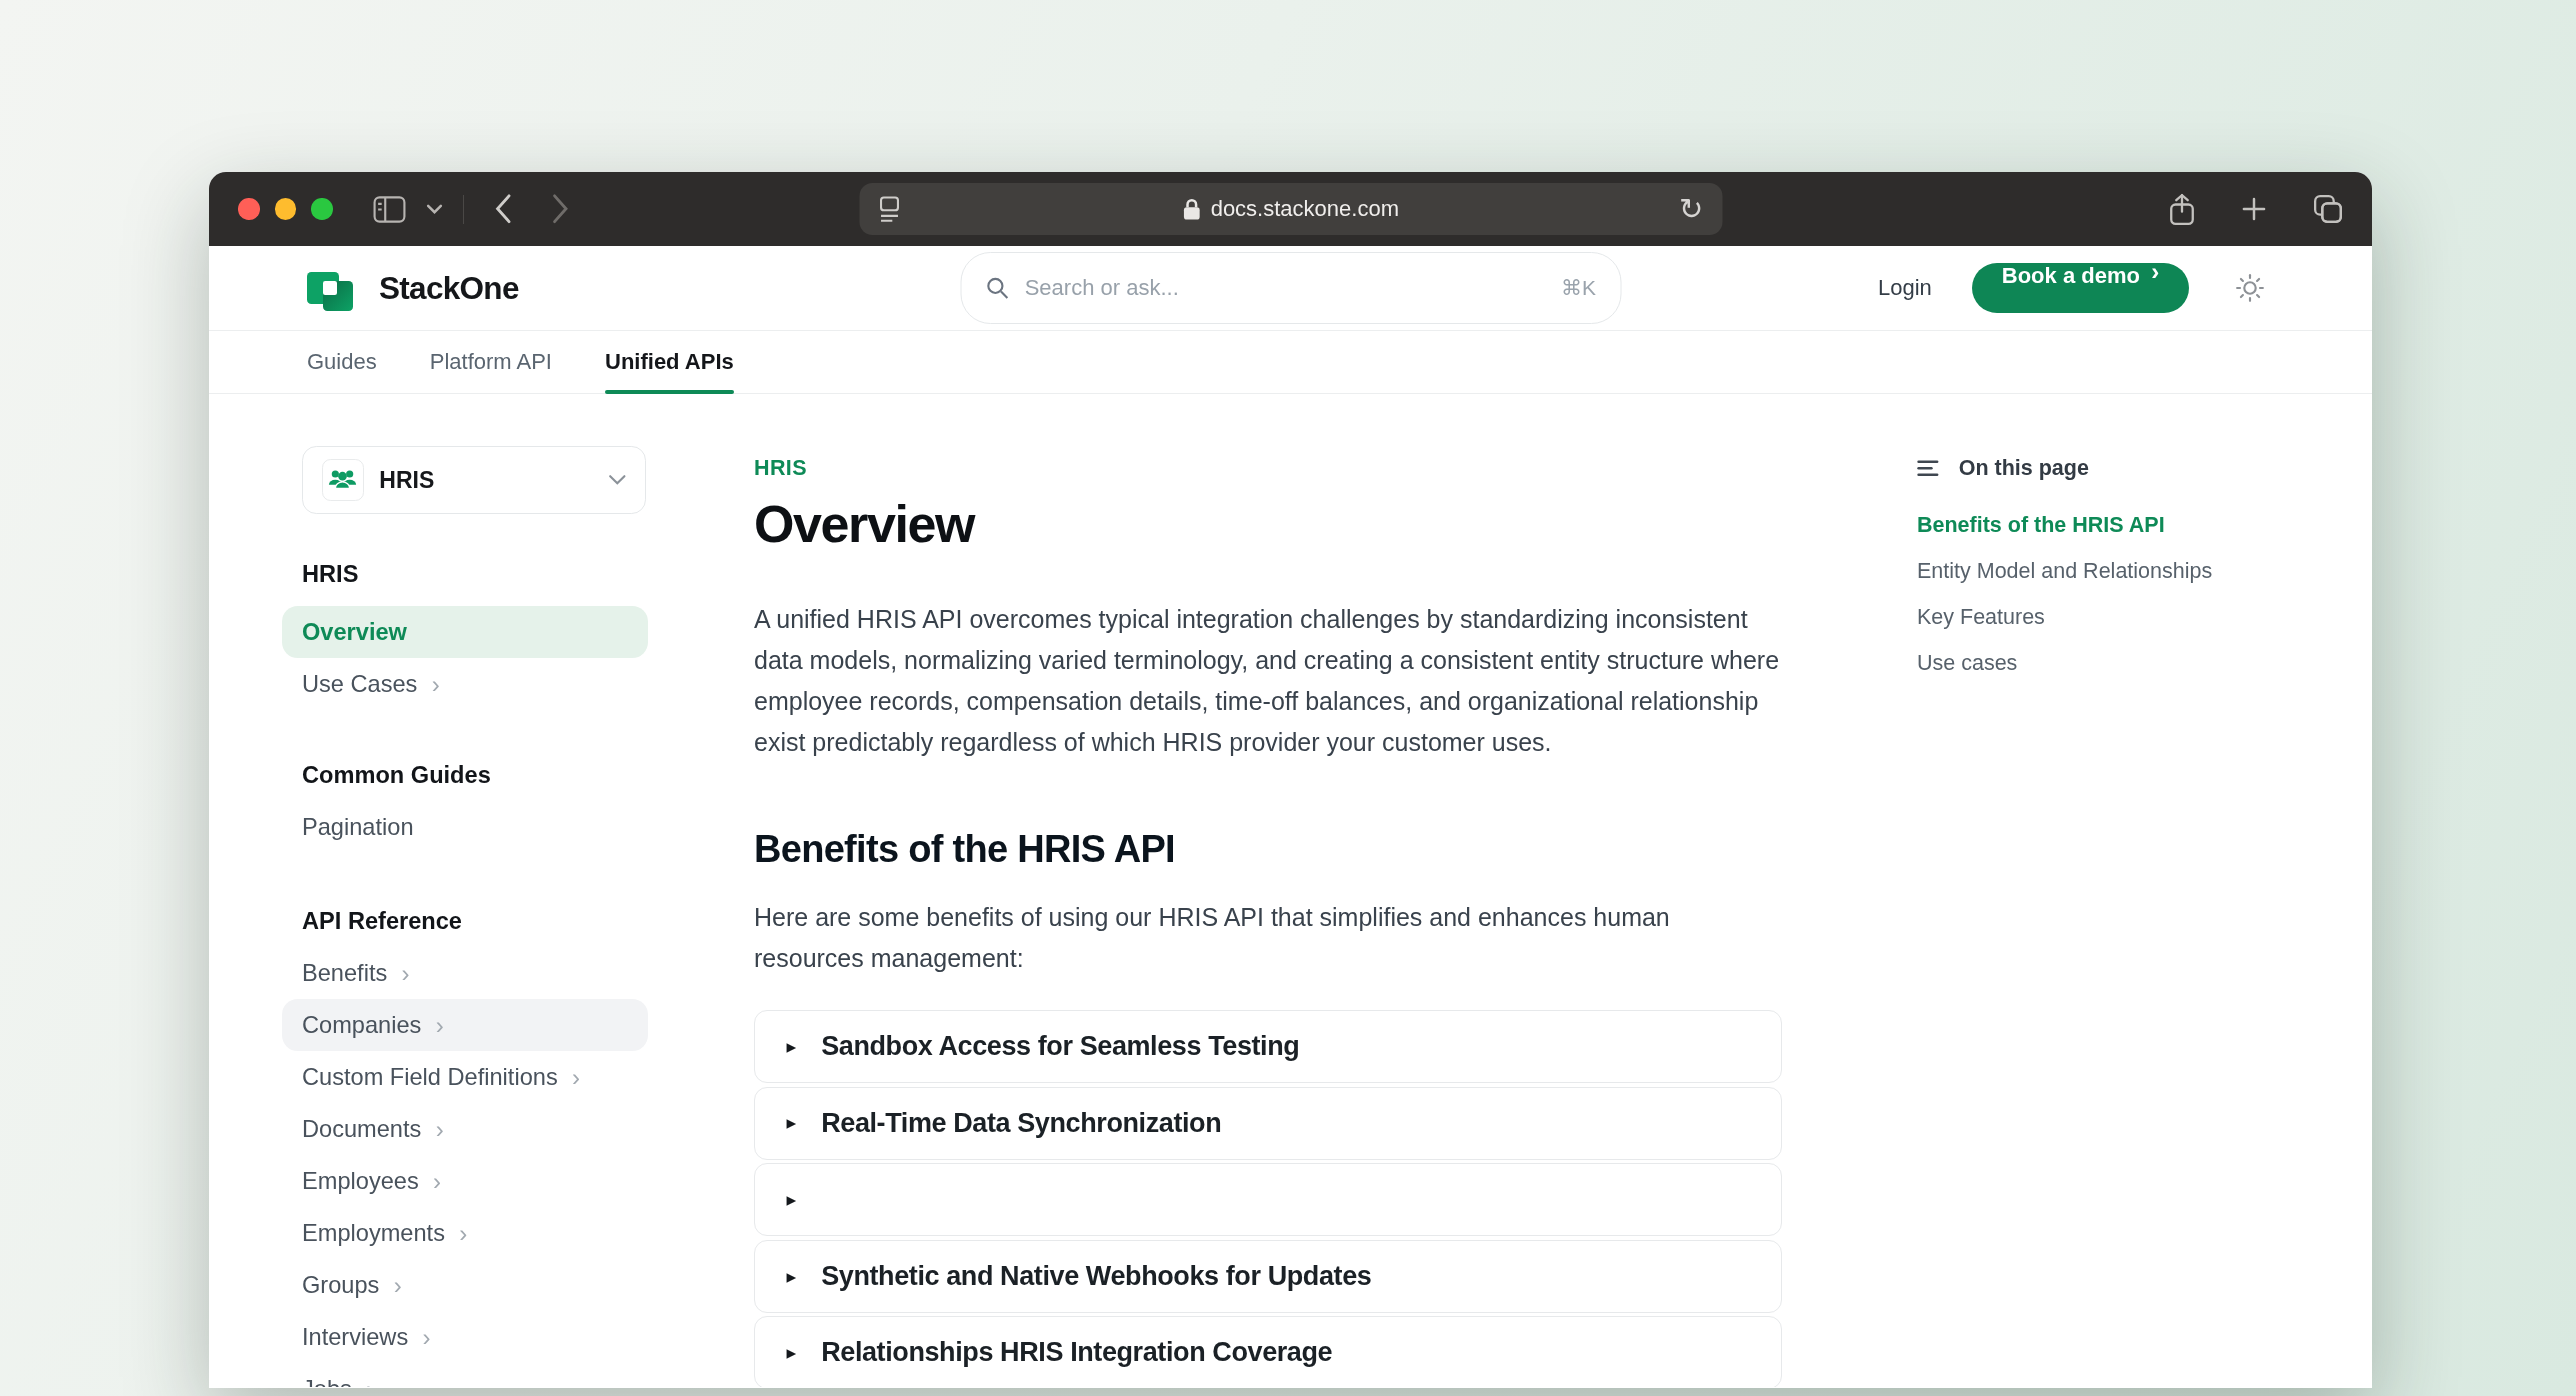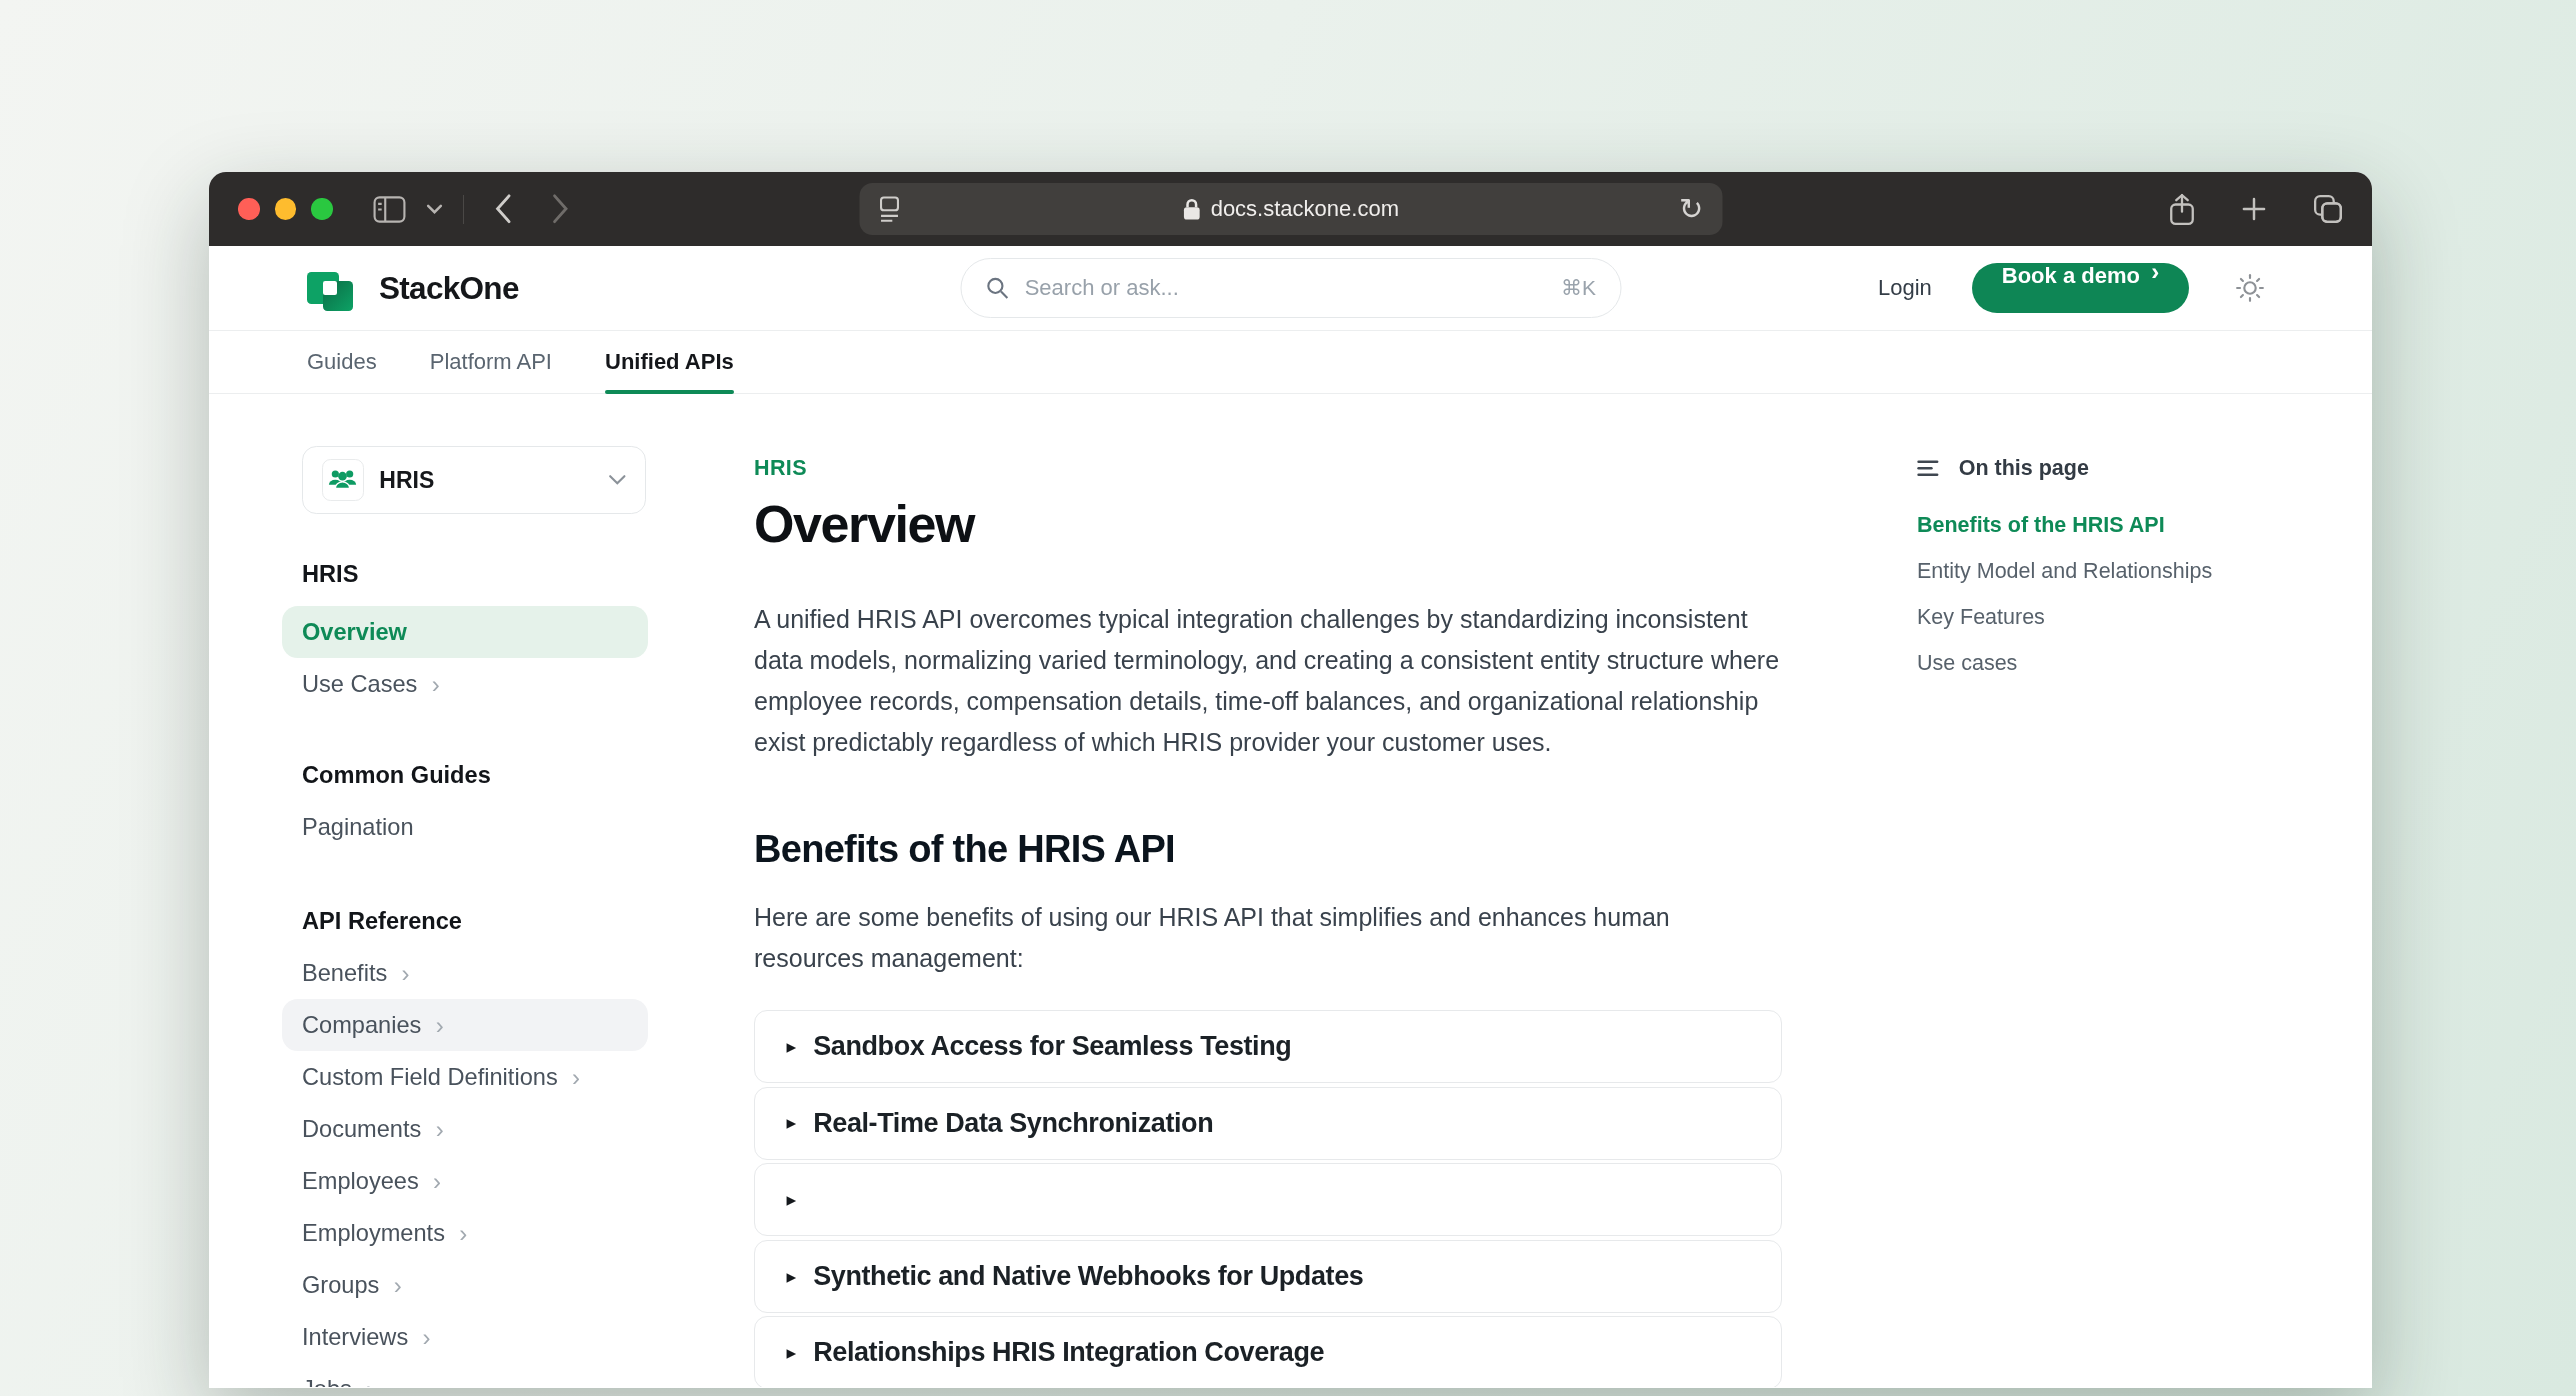--- a/index.html
+++ b/index.html
@@ -34,21 +34,21 @@
   .site { background:#fff; }
   .site-header { height:85px; border-bottom:1.4px solid #eceeef; display:flex;
     align-items:center; padding:0 107px 0 98px; position:relative; }
   .logo { display:flex; align-items:center; gap:26px; }
   .logo-mark { position:relative; width:46px; height:46px; }
   .logo-sq1 { position:absolute; left:0; top:7.2px; width:31.5px; height:31.5px; background:#0da265; border-radius:4.3px; }
   .logo-sq2 { position:absolute; left:15.7px; top:15.7px; width:30px; height:30px;
     background:linear-gradient(135deg,#0b6b45,#0da265); border-radius:4.3px; }
   .logo-sq3 { position:absolute; left:15.7px; top:15.7px; width:14.3px; height:14.3px; background:#fff; border-radius:2.1px; }
   .logo-text { font-size:31.5px; font-weight:700; letter-spacing:-0.7px; color:#15171a; }
-  .search { position:absolute; left:50%; transform:translateX(-50%); width:661px; height:60px;
+  .search { position:absolute; left:50%; transform:translateX(-50%); width:661px; height:72px;
     border:1.4px solid #e5e8ea; border-radius:30px; display:flex; align-items:center;
     padding:0 24px; gap:15.7px; background:#fff; }
   .search-ph { font-size:22px; color:#98a1aa; flex:1; }
   .search-kbd { font-size:21px; color:#9aa3ac; }
   .header-right { margin-left:auto; display:flex; align-items:center; gap:40px; }
   .login { font-size:22px; color:#343d47; }
   .demo-btn { height:50px; border-radius:25px; background:#0e8655; color:#fff;
     display:flex; align-items:flex-start; gap:11.4px; padding:0 30px; font-size:22px; font-weight:600; }
   .demo-btn .chev { font-size:24px; line-height:1; margin-top:-2.9px; }
   .sun { margin-left:5.7px; }
@@ -88,21 +88,21 @@
   .h1 { position:absolute; top:100px; font-size:52px; font-weight:800; color:#0d1014; letter-spacing:-1.4px; }
   .body-p { font-size:25px; line-height:41px; color:#39424c; }
   .p1 { position:absolute; top:205px; }
   .h2 { position:absolute; top:434px; font-size:38px; font-weight:700; color:#0b141d; letter-spacing:-0.7px; }
   .p2 { position:absolute; top:503px; }
   .accordion { position:absolute; top:616px; left:0; width:1028px; display:flex;
     flex-direction:column; gap:3.6px; }
   .acc-row { height:73px; border:1.4px solid #e7e9eb; border-radius:13px; background:#fff;
     display:flex; align-items:center; padding:0 31.5px; gap:17px; }
   .acc-caret { font-size:19.3px; color:#14181c; line-height:1; }
-  .acc-label { font-size:27px; font-weight:600; color:#1b2126; letter-spacing:-0.4px; }
+  .acc-label { font-size:27px; font-weight:600; color:#1b2126; letter-spacing:-0.4px;margin-left:8px; }
 
   
   .toc { position:absolute; left:1708px; top:0; width:401px; }
   .toc-header { position:absolute; top:62px; display:flex; align-items:center; gap:15.7px;
     font-size:21.5px; font-weight:600; color:#333b44; }
   .toc-list { position:absolute; top:108px; left:0; right:0; display:flex; flex-direction:column; }
   .toc-item { height:46px; display:flex; align-items:center; font-size:21.5px; color:#57616b; }
   .toc-item.active { color:#0e8a57; font-weight:600; }
 
   svg { display:block; }

